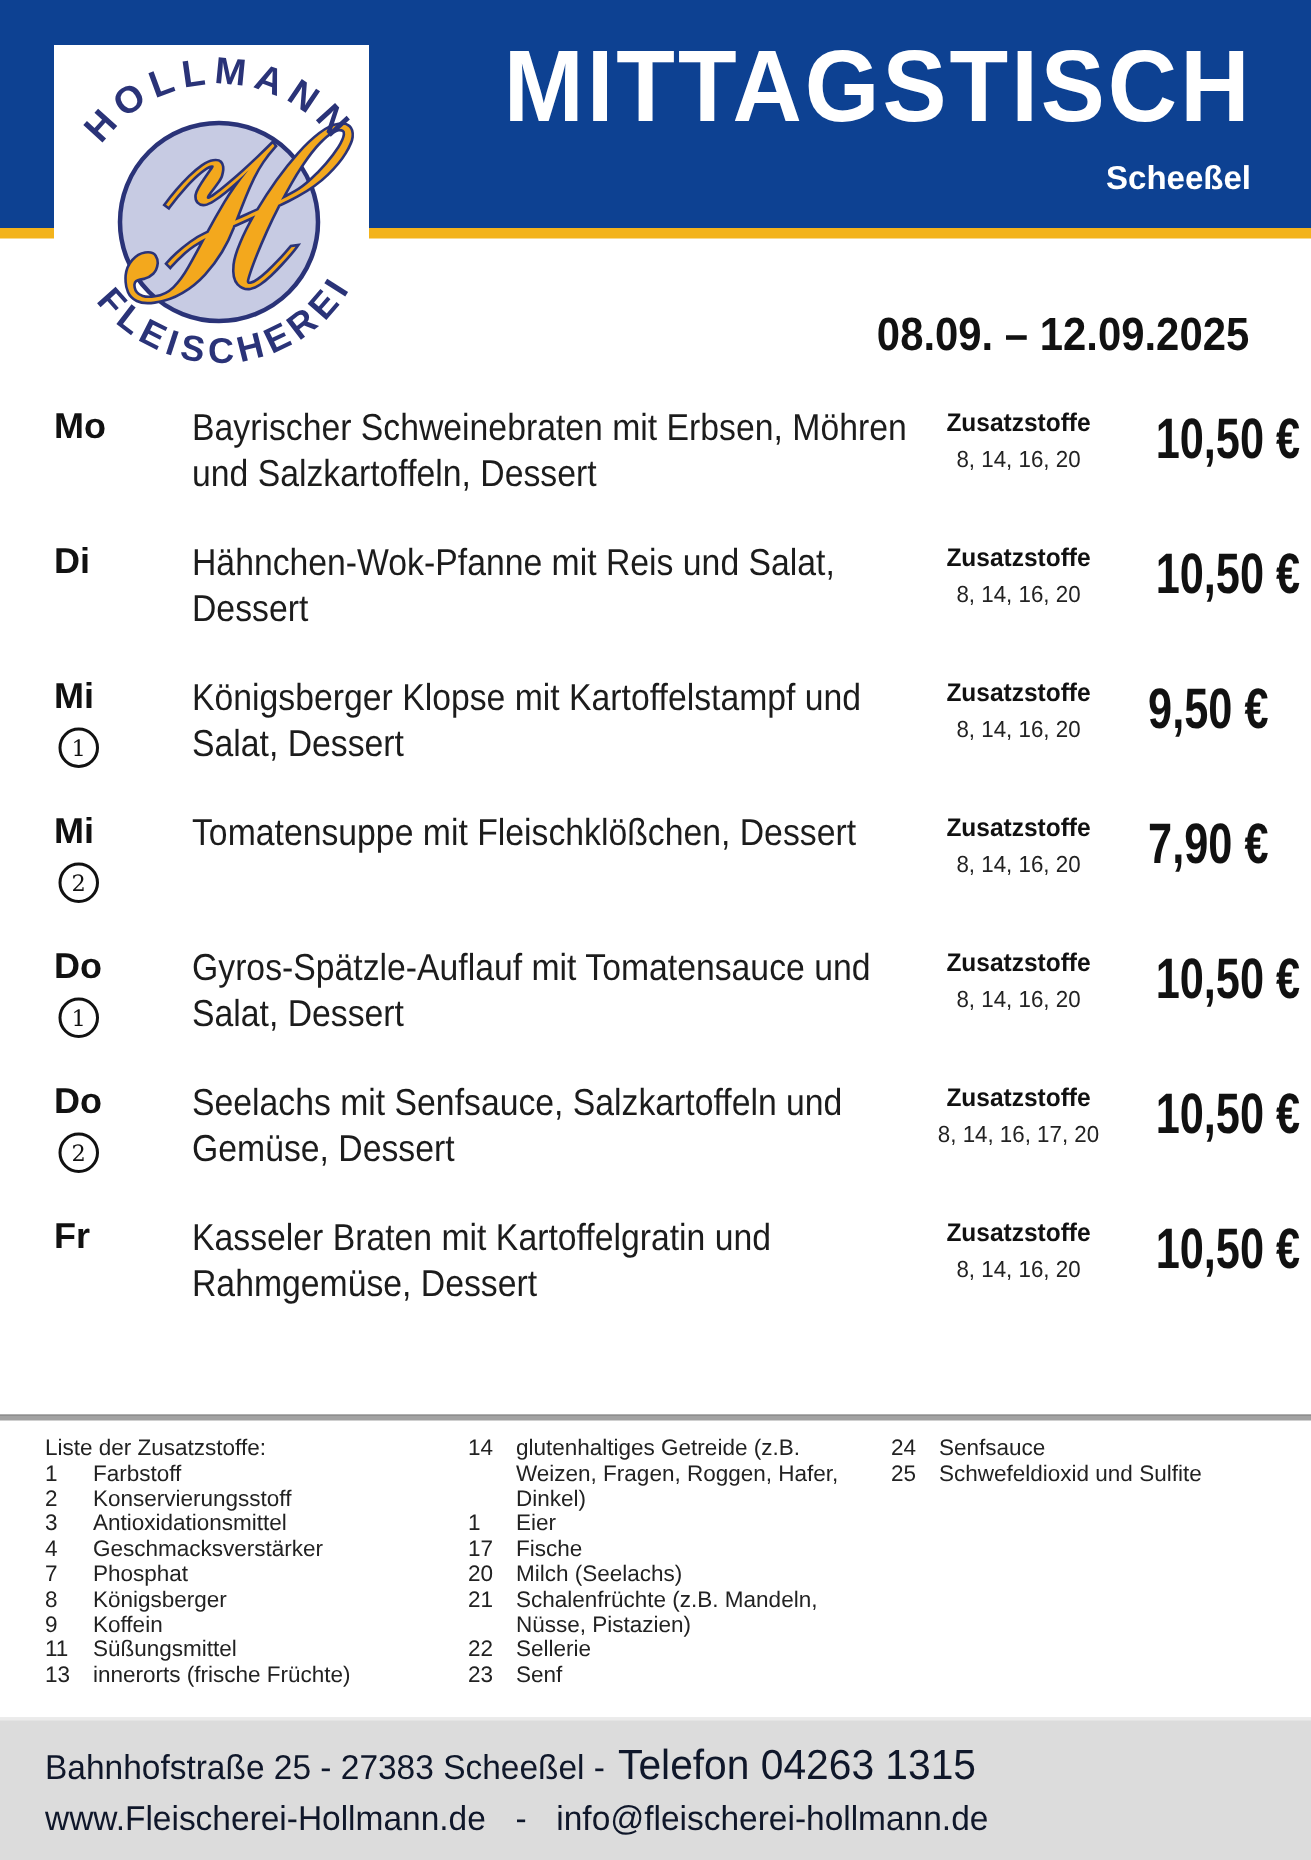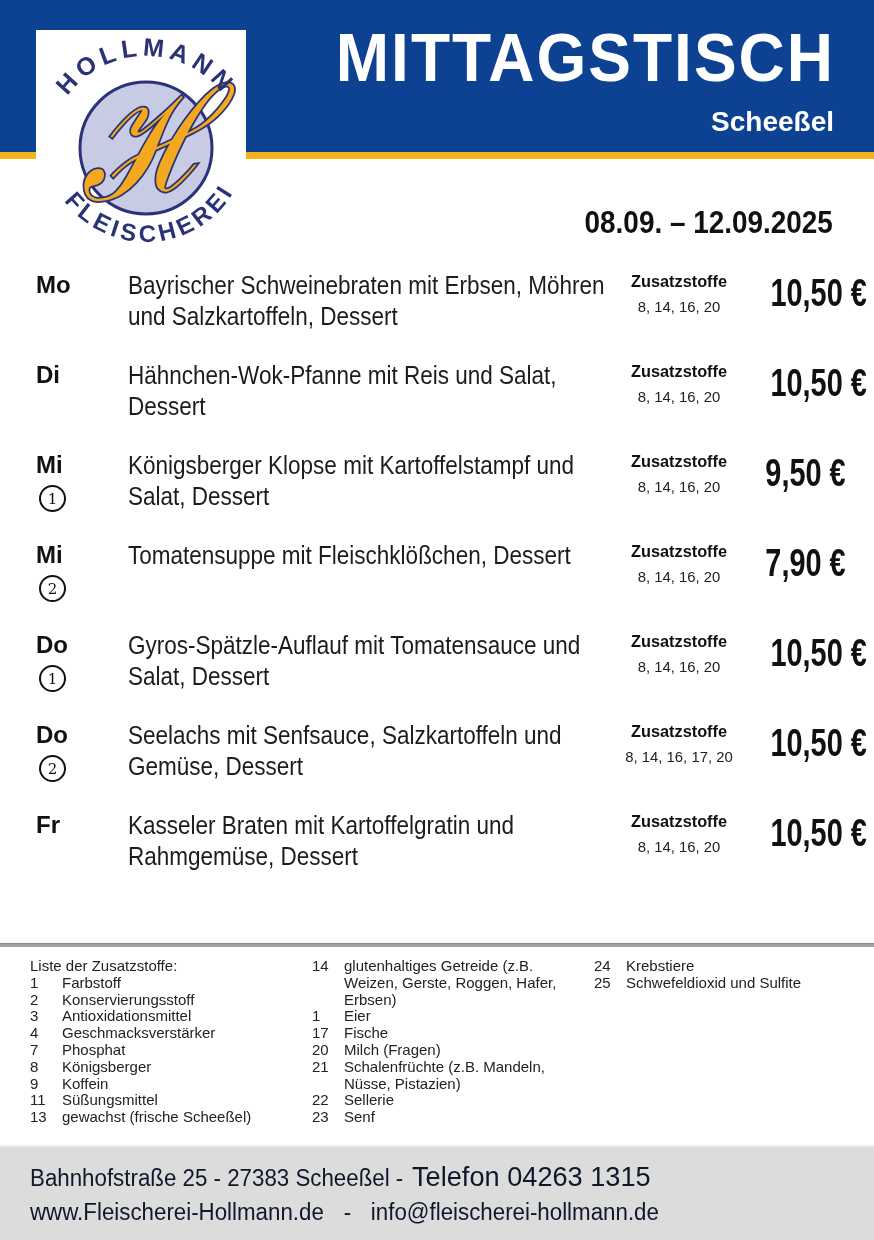--- a/index.html
+++ b/index.html
@@ -9,21 +9,21 @@
     font-family:"Liberation Sans", sans-serif; color:#1a1a1a; overflow:hidden;
   }
   
   .band { position:absolute; left:0; top:0; width:874px; height:152px; background:#0d4192; }
   .stripe { position:absolute; left:0; top:152px; width:874px; height:7px; background:#f3b31b; }
   .title {
     position:absolute; right:39px; top:18px; color:#ffffff;
     font-size:64px; font-weight:800; letter-spacing:2px; white-space:nowrap;
     transform:scaleY(1.06); transform-origin:right top;
   }
-  .loc { position:absolute; right:40px; top:106px; color:#ffffff; font-size:28px; font-weight:bold; }
+  .loc { position:absolute; right:40px; top:106px; color:#ffffff; font-size:22px; font-weight:bold; }
   
   .logo-box { position:absolute; left:36px; top:30px; width:210px; height:226px; background:#ffffff; }
   
   .date {
     position:absolute; right:41px; top:205px; font-size:31px; font-weight:bold; color:#111;
     transform:scaleX(0.9); transform-origin:right top; white-space:nowrap;
   }
   
   .menu { position:absolute; left:0; top:270px; width:874px; }
   .row { display:flex; align-items:flex-start; min-height:90px; padding-left:36px; }
@@ -247,59 +247,59 @@
       <div class="aitem">
           <span>9</span>
           <span>Koffein</span>
         </div>
       <div class="aitem">
           <span>11</span>
           <span>Süßungsmittel</span>
         </div>
       <div class="aitem">
           <span>13</span>
-          <span>gewachst (frische Scheeßel)</span>
+          <span>innerorts (frische Früchte)</span>
         </div>
     </div>
 
     <div class="acol acol2">
       <div class="aitem">
           <span>14</span>
-          <span>glutenhaltiges Getreide (z.B. Weizen, Gerste, Roggen, Hafer, Erbsen)</span>
+          <span>glutenhaltiges Getreide (z.B. Weizen, Fragen, Roggen, Hafer, Dinkel)</span>
         </div>
       <div class="aitem">
           <span>1</span>
           <span>Eier</span>
         </div>
       <div class="aitem">
           <span>17</span>
           <span>Fische</span>
         </div>
       <div class="aitem">
           <span>20</span>
-          <span>Milch (Fragen)</span>
+          <span>Milch (Seelachs)</span>
         </div>
       <div class="aitem">
           <span>21</span>
           <span>Schalenfrüchte (z.B. Mandeln, Nüsse, Pistazien)</span>
         </div>
       <div class="aitem">
           <span>22</span>
           <span>Sellerie</span>
         </div>
       <div class="aitem">
           <span>23</span>
           <span>Senf</span>
         </div>
     </div>
 
     <div class="acol acol3">
       <div class="aitem">
           <span>24</span>
-          <span>Krebstiere</span>
+          <span>Senfsauce</span>
         </div>
       <div class="aitem">
           <span>25</span>
           <span>Schwefeldioxid und Sulfite</span>
         </div>
     </div>
 
   </div>
 
   <div class="footer">

